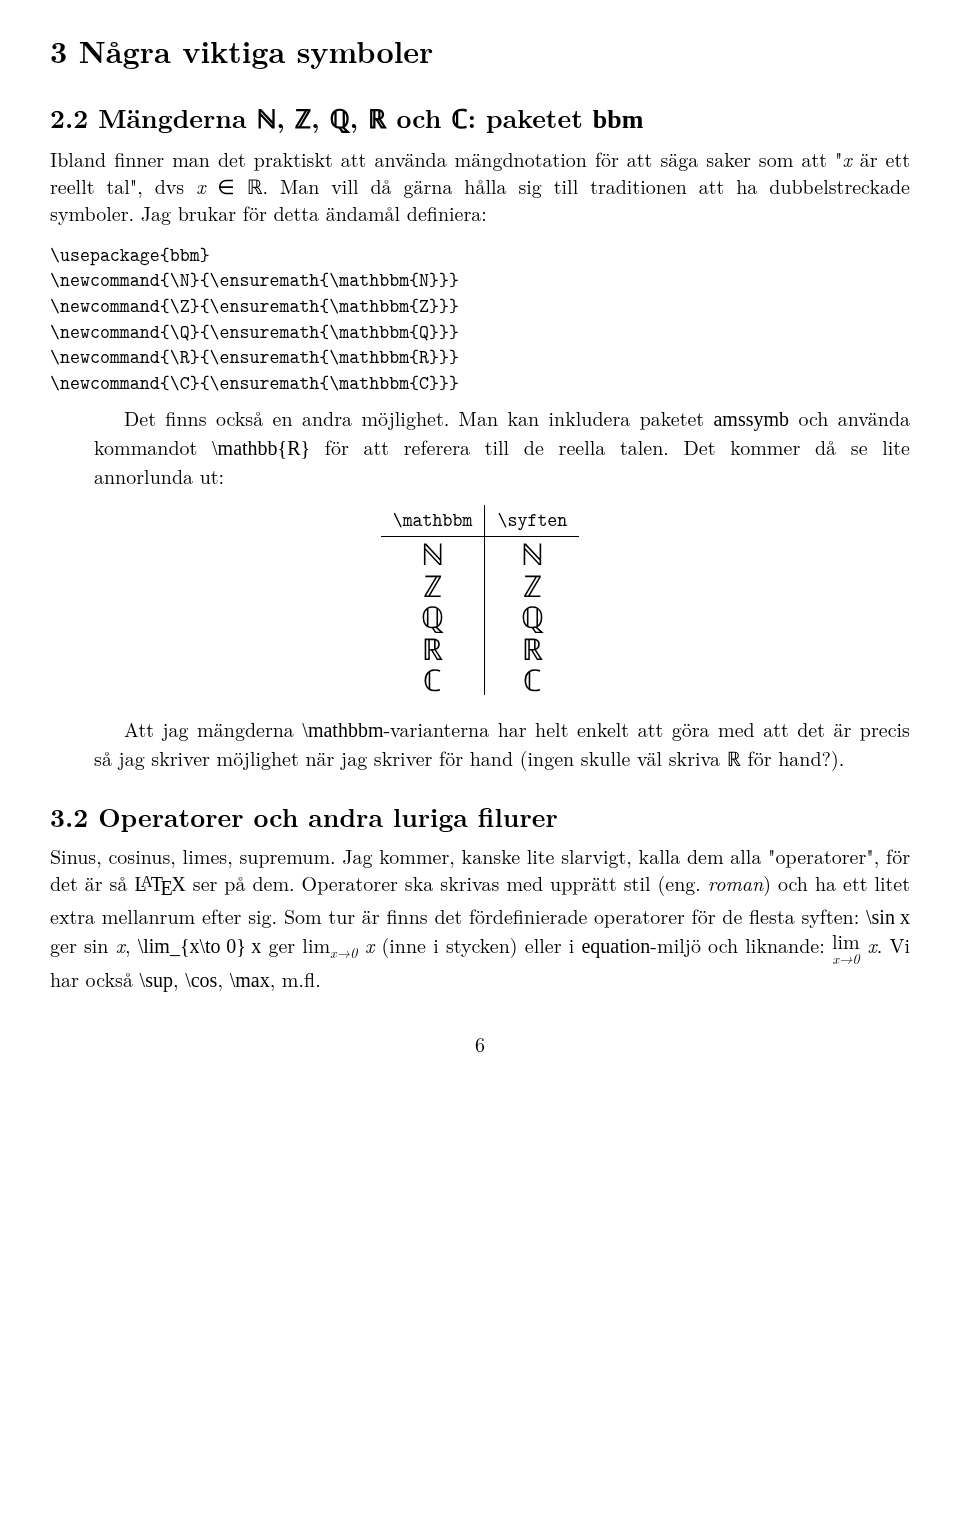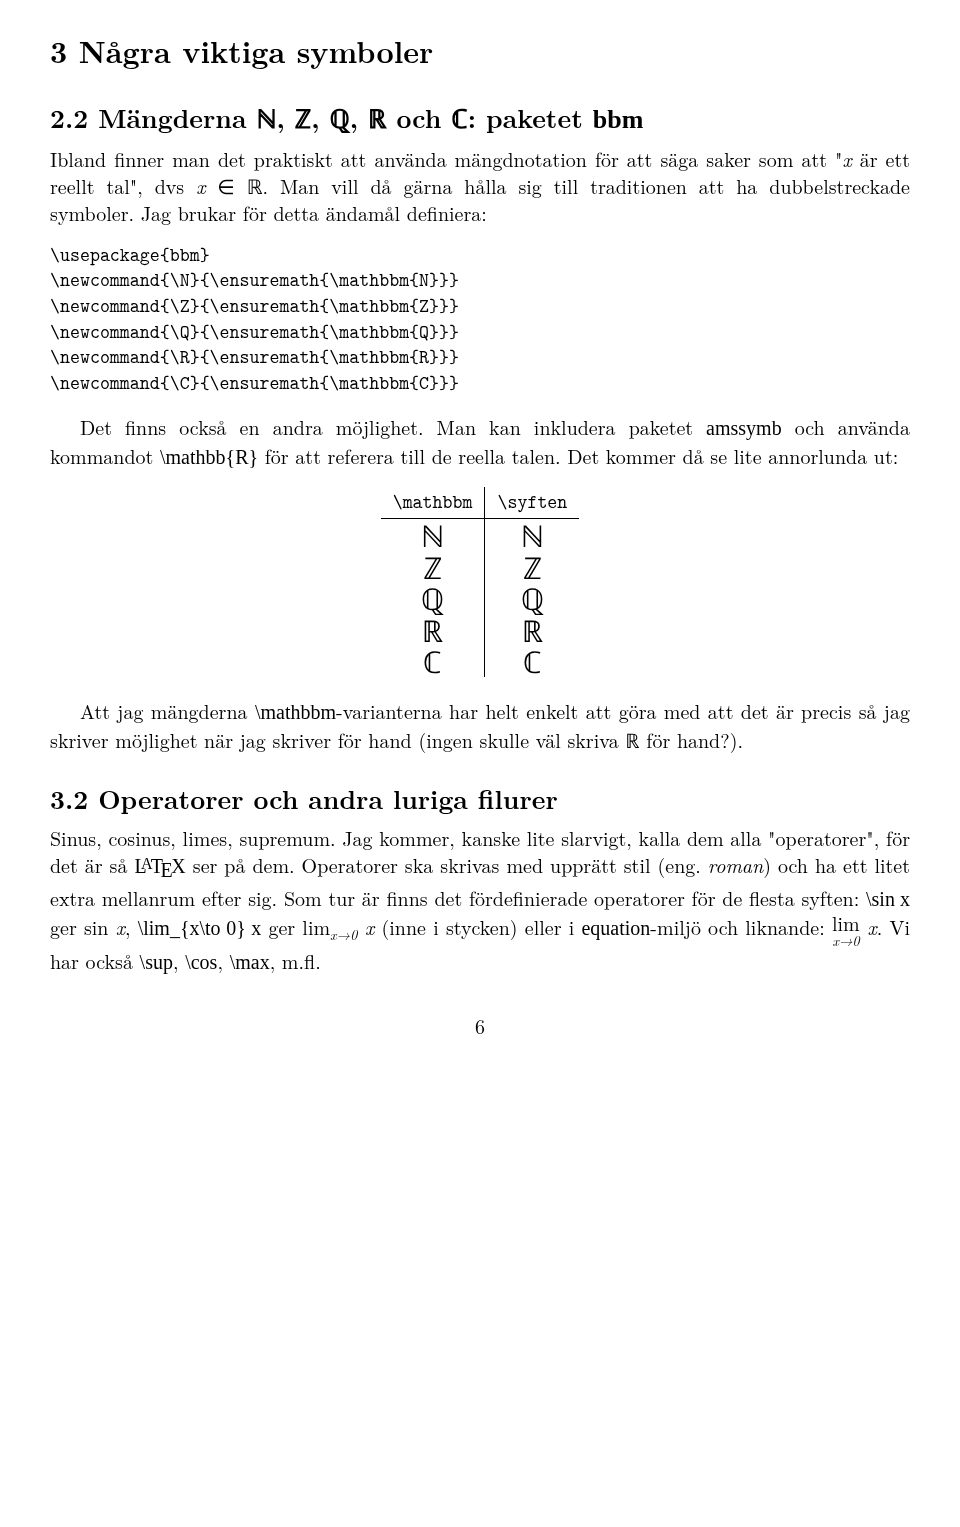--- a/index.html
+++ b/index.html
@@ -19,30 +19,30 @@
   }
   h2 {
     font-weight: bold;
     font-size: 26px;
     margin: 28px 0 8px 0;
   }
   p {
     margin: 0 0 16px 0;
     text-align: justify;
   }
-  .indent { text-indent: 1.5em; }
+  .indent { text-indent: 1.5em; margin-left: 44px; }
   .tt {
     font-family: Liberation Serif, serif;
   }
   .it { font-style: italic; }
   .codeblock {
     font-family: "CMU Typewriter Text", "Latin Modern Mono", "Courier New", monospace;
     font-size: 19px;
     white-space: pre;
-    margin: 14px 0 18px 0;
+    margin: 14px 0 9px 0;
   }
   .comparison {
     margin: 12px auto 20px auto;
     border-collapse: collapse;
     text-align: center;
   }
   .comparison th {
     font-weight: normal;
     font-family: "CMU Typewriter Text", "Latin Modern Mono", "Courier New", monospace;
     font-size: 19px;

